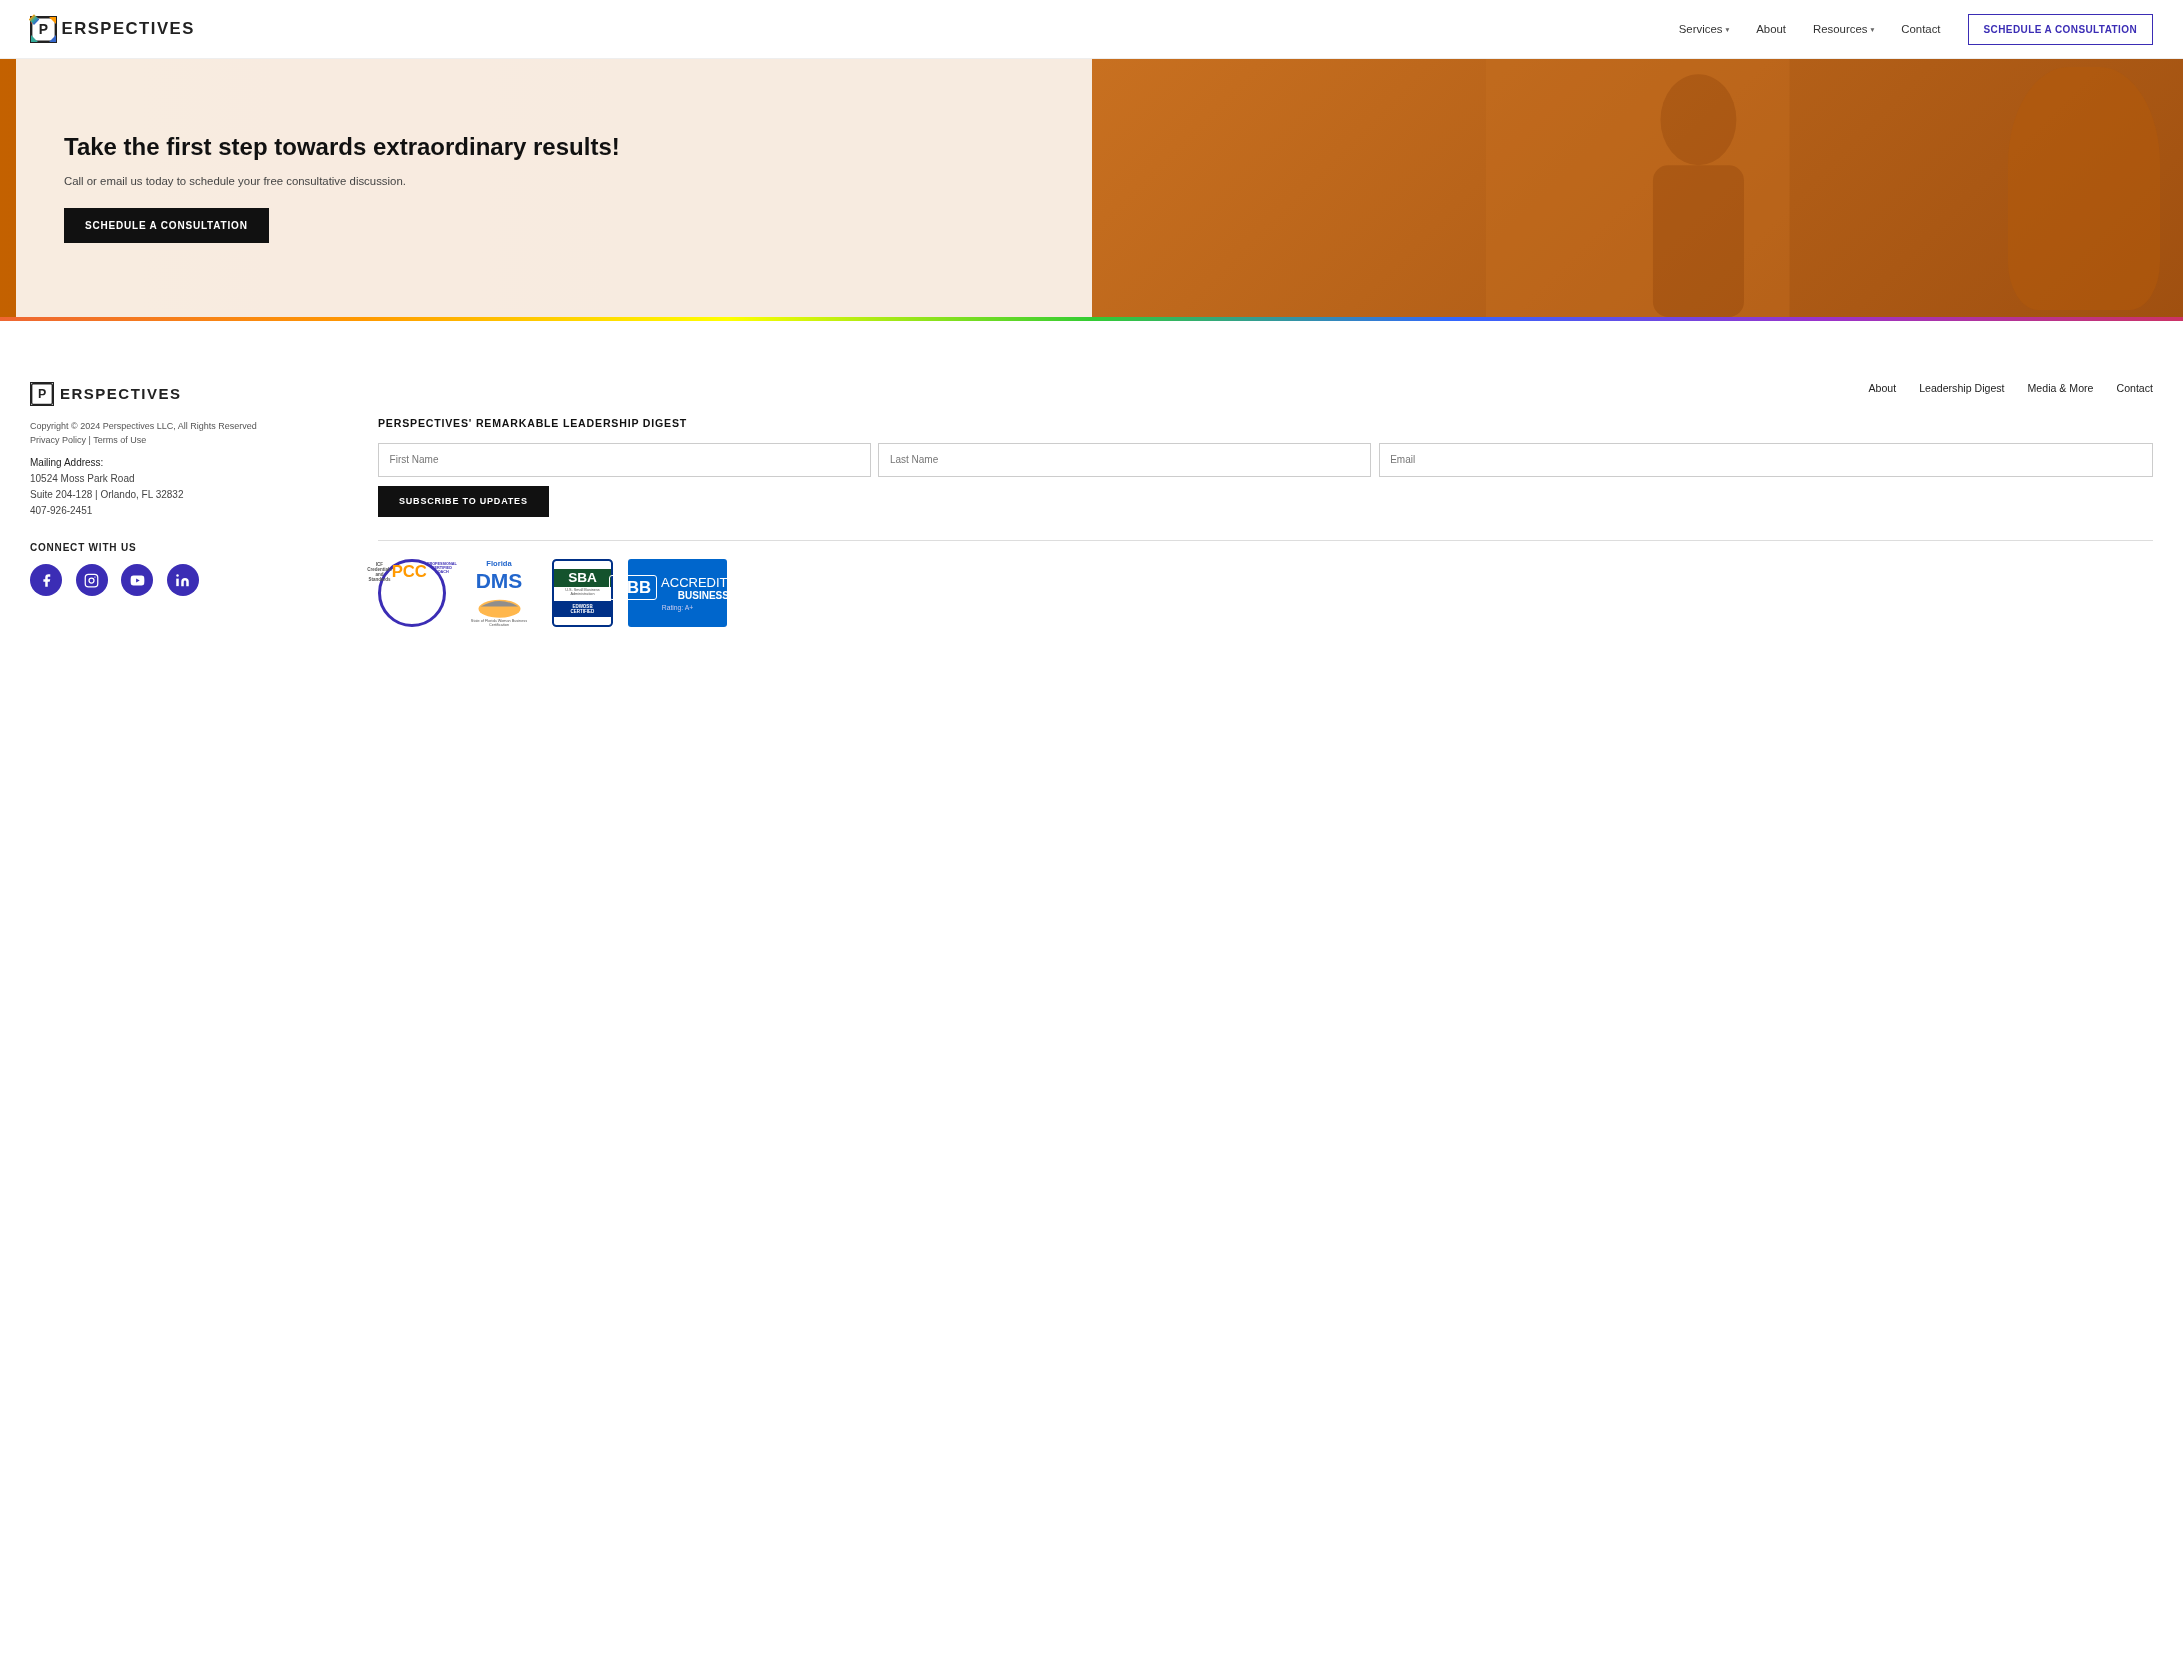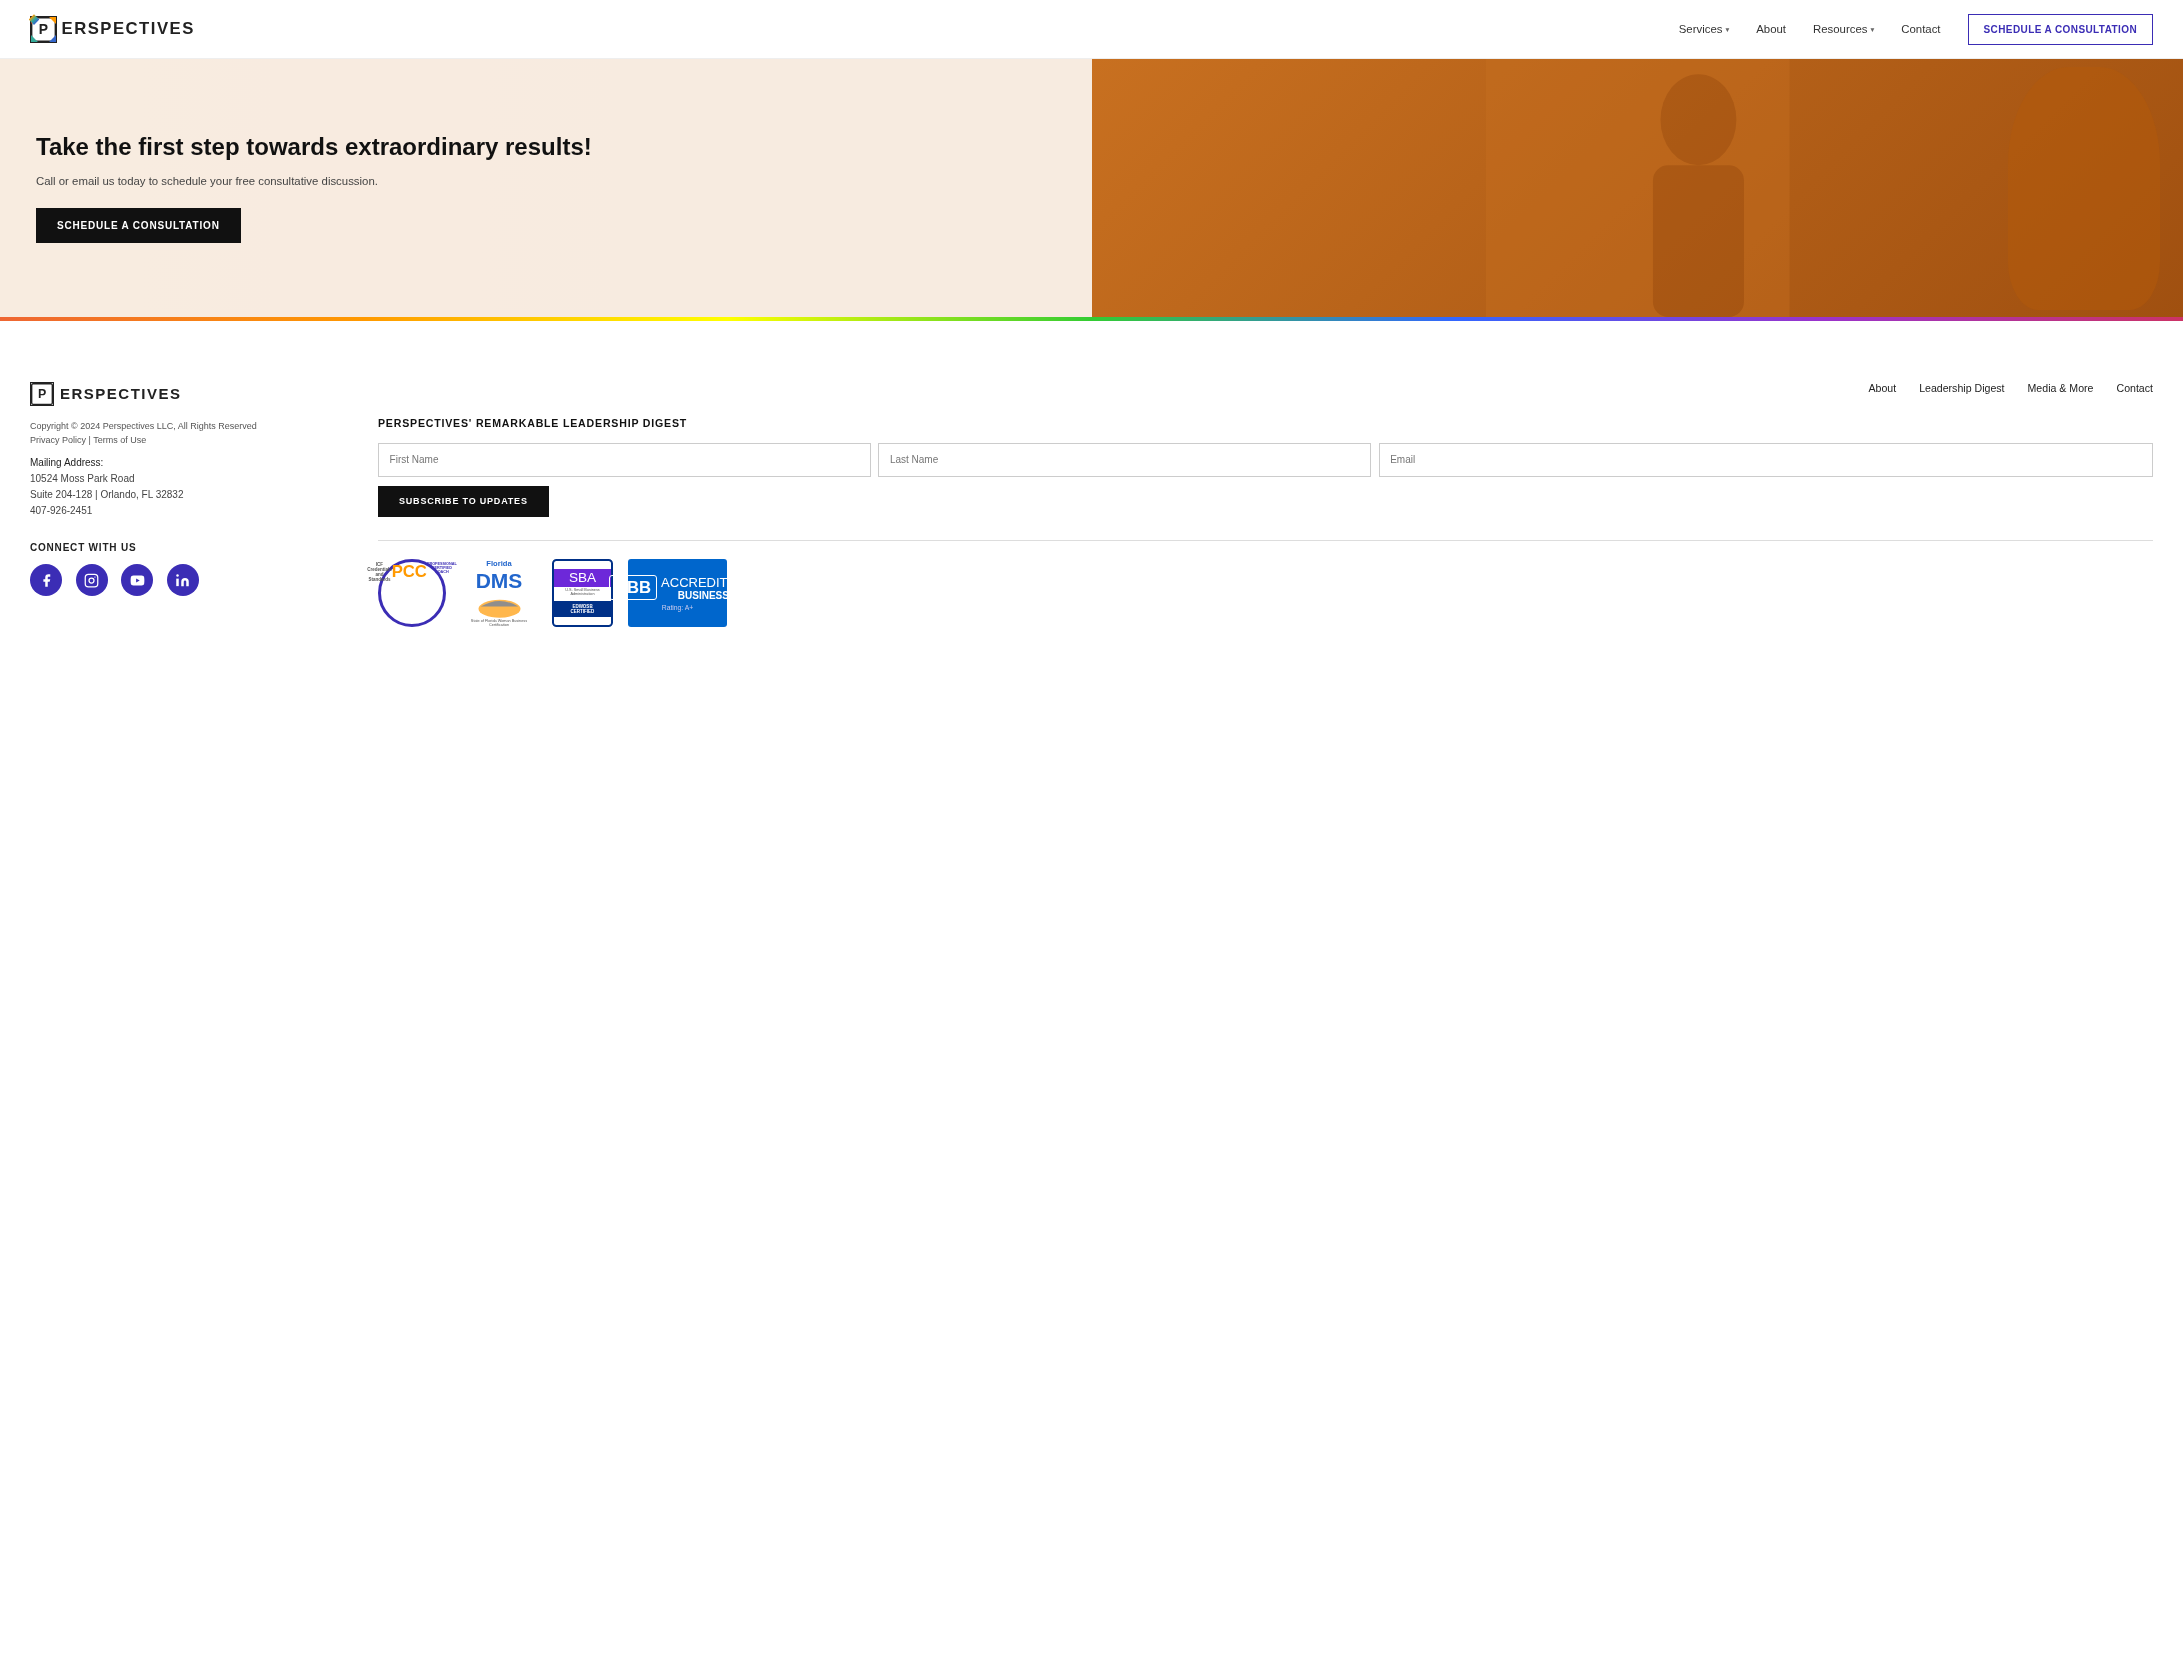--- a/index.html
+++ b/index.html
@@ -78,25 +78,25 @@
     
     .hero {
       position: relative;
       width: 100%;
       height: 258px;
       overflow: hidden;
       background: #b85a00;
     }
     .hero-overlay {
       position: absolute;
-      left: 0; top: 0;
+      left: 16px; top: 0;
       width: 60%;
       height: 100%;
       background: rgba(255,255,255,0.88);
-      padding: 38px 36px;
+      padding: 38px 48px;
       display: flex;
       flex-direction: column;
       justify-content: center;
     }
     .hero-bg {
       position: absolute;
       right: 0; top: 0;
       width: 100%;
       height: 100%;
       background: linear-gradient(to right, rgba(200,100,0,0.7), rgba(180,80,0,0.9));
@@ -447,21 +447,21 @@
           <div style="width:45px;height:23px;position:relative;">
             <svg viewBox="0 0 60 30" width="45" height="23">
               <ellipse cx="30" cy="18" rx="28" ry="12" fill="#f90" opacity="0.7"></ellipse>
               <path d="M5,15 Q30,0 55,15" fill="#2266cc" opacity="0.5"></path>
             </svg>
           </div>
           <div style="font-size:3.8px;color:#555;">State of Florida Woman Business Certification</div>
         </div>
 
         <div style="width:61px;height:68px;border:2.3px solid #003087;border-radius:4.5px;display:flex;flex-direction:column;align-items:center;justify-content:center;background:#fff;text-align:center;overflow:hidden;">
-          <div style="background:#6d28d9;width:100%;text-align:center;padding:1.5px 0;font-size:13.6px;font-weight:400;color:#fff;">SBA</div>
+          <div style="background:#14532d;width:100%;text-align:center;padding:1.5px 0;font-size:13.6px;font-weight:700;color:#fff;">SBA</div>
           <div style="font-size:3.8px;color:#555;padding:1.5px;">U.S. Small Business Administration</div>
           <div style="background:#003087;width:100%;text-align:center;padding:3px 1.5px;font-size:4.5px;font-weight:700;color:#fff;margin-top:3px;">EDWOSB<br>CERTIFIED</div>
         </div>
 
         <div style="width:99px;height:68px;border-radius:3px;display:flex;flex-direction:column;align-items:center;justify-content:center;background:#0066cc;text-align:center;padding:6px;">
           <div style="display:flex;align-items:center;gap:4.5px;">
             <div style="font-size:16.7px;font-weight:900;color:#fff;border:1.5px solid #fff;padding:1.5px 4.5px;border-radius:3px;">BBB</div>
             <div>
               <div style="font-size:13px;font-weight:400;color:#fff;">ACCREDITED</div>
               <div style="font-size:10px;font-weight:700;color:#fff;">BUSINESS</div>

